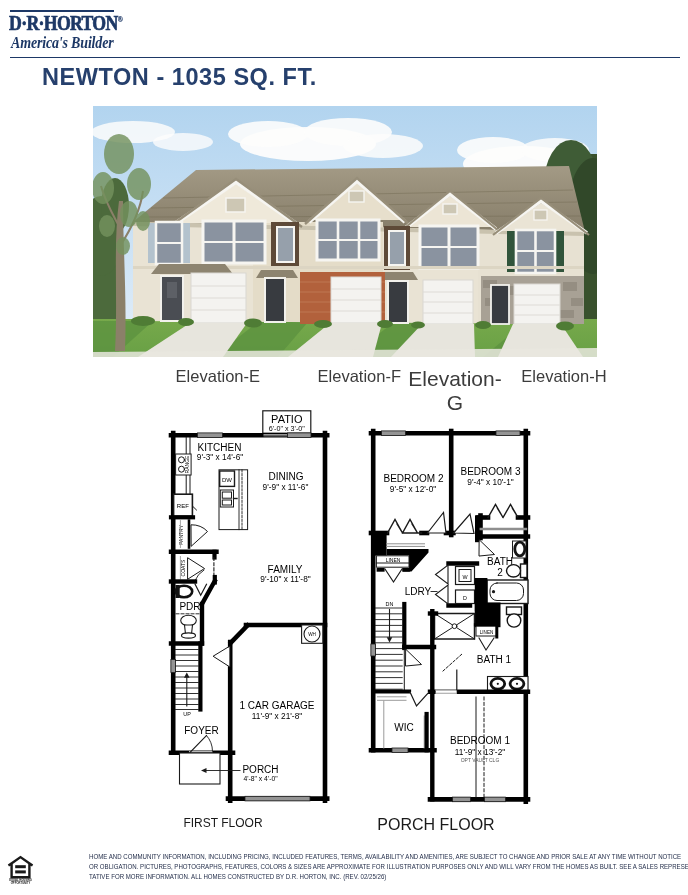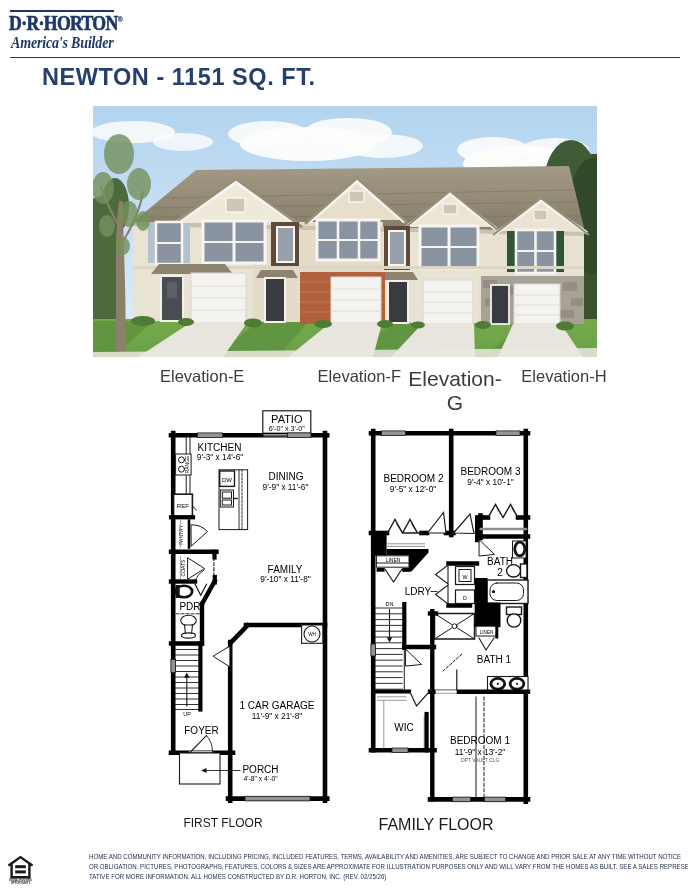--- a/index.html
+++ b/index.html
@@ -13,21 +13,21 @@
 
   <div class="abs" style="left:1px;top:5px;width:104px;height:1.6px;background:#1d3866;"></div>
 
   <div class="abs" style="left:0px;top:5.5px;font-family:'Liberation Serif',serif;font-weight:bold;font-size:21px;letter-spacing:-0.8px;-webkit-text-stroke:0.7px #1d3866;transform:scaleX(0.845);transform-origin:0 0;white-space:nowrap;">D·R·HORTON<span style="font-size:8px;vertical-align:8px;-webkit-text-stroke:0.2px #1d3866;">®</span></div>
 
   <div class="abs" style="left:2px;top:28.5px;font-family:'Liberation Serif',serif;font-style:italic;font-weight:bold;font-size:16.2px;letter-spacing:-0.2px;transform:scaleX(0.865);transform-origin:0 0;white-space:nowrap;">America's Builder</div>
 </div>
 
 <div class="abs" style="left:10px;top:56.5px;width:670px;height:1.6px;background:#1d3866;"></div>
 
-<div class="abs" style="left:42px;top:64px;color:#26406d;font-weight:bold;font-size:23.5px;letter-spacing:0.55px;white-space:nowrap;">NEWTON - 1151 SQ. FT.</div>
+<div class="abs" style="left:42px;top:64px;color:#26406d;font-weight:bold;font-size:23.5px;letter-spacing:0.55px;white-space:nowrap;">NEWTON - 1035 SQ. FT.</div>
 
 <svg class="abs" style="left:93px;top:106px;" width="504" height="251" viewBox="0 0 504 251">
   <defs>
     <linearGradient id="sky" x1="0" y1="0" x2="0" y2="1">
       <stop offset="0" stop-color="#b2d4ef"></stop>
         <stop offset="0.55" stop-color="#cce2f5"></stop>
         <stop offset="1" stop-color="#e4eff9"></stop>
     </linearGradient>
     <linearGradient id="lawn" x1="0" y1="0" x2="0" y2="1">
       <stop offset="0" stop-color="#77a94b"></stop>
@@ -267,21 +267,21 @@
         <ellipse cx="46" cy="78" rx="12" ry="16"></ellipse>
       <ellipse cx="10" cy="82" rx="11" ry="16"></ellipse>
         <ellipse cx="36" cy="108" rx="9" ry="13"></ellipse>
       <ellipse cx="14" cy="120" rx="8" ry="11"></ellipse>
         <ellipse cx="50" cy="115" rx="7" ry="10"></ellipse>
       <ellipse cx="30" cy="140" rx="7" ry="9"></ellipse>
     </g>
   </g>
 </svg>
 
-<div class="abs" style="left:160px;top:367px;width:100px;text-align:left;font-size:16.5px;color:#3c3c3c;">Elevation-E</div>
+<div class="abs" style="left:160px;top:367px;width:100px;text-align:right;font-size:16.5px;color:#3c3c3c;">Elevation-E</div>
 
 <div class="abs" style="left:301px;top:367px;width:100px;text-align:right;font-size:16.5px;color:#3c3c3c;">Elevation-F</div>
 
 <div class="abs" style="left:405px;top:367px;width:100px;text-align:center;font-size:21px;color:#3c3c3c;">Elevation-G</div>
 
 <div class="abs" style="left:514px;top:367px;width:100px;text-align:center;font-size:16.5px;color:#3c3c3c;">Elevation-H</div>
 
 <svg id="plans" class="abs" style="left:0;top:0;" width="688" height="895" viewBox="0 0 688 895" font-family="Liberation Sans,sans-serif" fill="#000">
 <g stroke-linecap="square">
 
@@ -663,21 +663,21 @@
 
   <text x="480" y="744" font-size="10" text-anchor="middle">BEDROOM 1</text>
   <text x="480" y="754.5" font-size="8.3" text-anchor="middle">11'-9" x 13'-2"</text>
   <text x="480" y="762" font-size="5" text-anchor="middle" fill="#555">OPT VAULT CLG</text>
 </g>
 </g>
 </svg>
 
 <div class="abs" style="left:170px;top:816px;width:106px;text-align:center;font-size:12px;color:#1a1a1a;">FIRST FLOOR</div>
 
-<div class="abs" style="left:371px;top:816px;width:130px;text-align:center;font-size:16px;color:#1a1a1a;">FAMILY FLOOR</div>
+<div class="abs" style="left:371px;top:816px;width:130px;text-align:center;font-size:16px;color:#1a1a1a;">PORCH FLOOR</div>
 
 <svg class="abs" style="left:7px;top:855px;" width="27" height="29" viewBox="0 0 27 29">
   <path d="M13.5,0.8 L26.2,9.6 L25,11.6 L23.6,10.7 L23.6,23.4 L3.4,23.4 L3.4,10.7 L2,11.6 L0.8,9.6 Z M13.5,3.6 L5.8,9 L5.8,21 L21.2,21 L21.2,9 Z" fill="#1a1a1a" fill-rule="evenodd"></path>
   <rect x="8.2" y="10.2" width="10.6" height="3" fill="#1a1a1a"></rect>
   <rect x="8.2" y="15.4" width="10.6" height="3" fill="#1a1a1a"></rect>
   <text x="13.5" y="26.4" font-size="2.7" text-anchor="middle" fill="#1a1a1a" font-family="Liberation Sans" font-weight="bold">EQUAL HOUSING</text>
   <text x="13.5" y="29" font-size="2.7" text-anchor="middle" fill="#1a1a1a" font-family="Liberation Sans" font-weight="bold">OPPORTUNITY</text>
 </svg>
 
 <div class="abs" style="left:89px;top:852px;width:600px;font-size:7px;line-height:10.2px;color:#1d2845;transform:scaleX(0.872);transform-origin:0 0;white-space:nowrap;">

